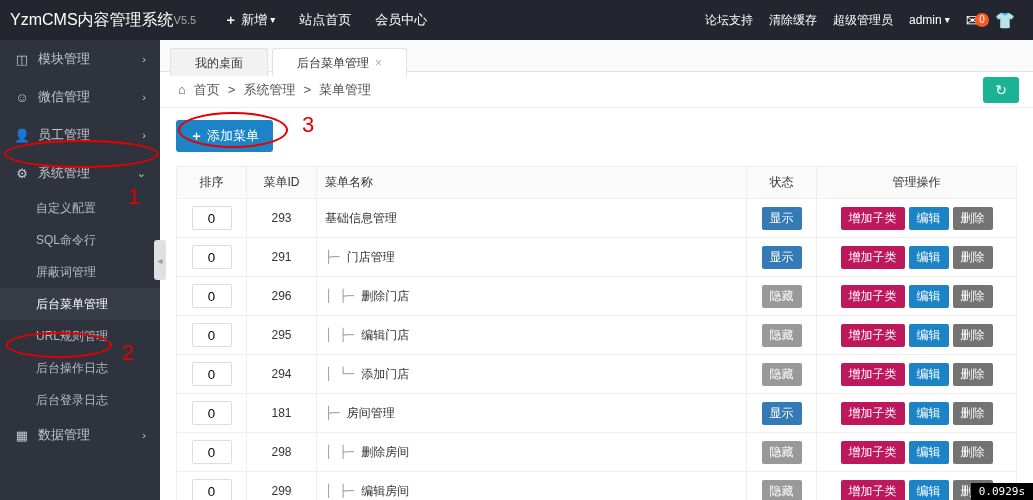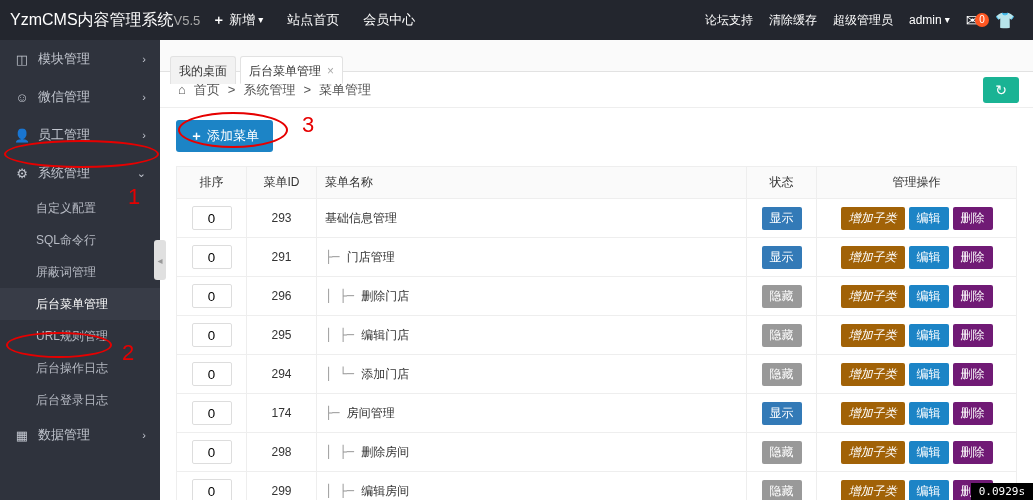--- a/index.html
+++ b/index.html
@@ -1,21 +1,21 @@
 <!DOCTYPE html>
 <html><head>
 <meta charset="utf-8">
 <style>
 * { margin: 0; padding: 0; box-sizing: border-box; }
 body { font-family: "Microsoft YaHei", "PingFang SC", sans-serif; font-size: 13px; background: #f5f5f5; color: #333; width: 1033px; height: 500px; overflow: hidden; position: relative; }
 
 
 .topbar { background: #23262e; color: #fff; height: 40px; display: flex; align-items: center; padding: 0 10px; }
 .brand { font-size: 16px; font-weight: 500; }
-.version { font-size: 13px; color: #aaa; }
+.version { font-size: 11px; color: #aaa; margin-right: 16px; }
 .top-btn { color: #fff; padding: 0 12px; height: 40px; line-height: 40px; display: inline-flex; align-items: center; cursor: pointer; }
 .top-btn .plus { font-weight: bold; margin-right: 4px; }
 .spacer { flex: 1; }
 .top-right { display: flex; align-items: center; margin-left: 15px; }
 .top-link { color: #fff; padding: 0 8px; height: 40px; line-height: 40px; cursor: pointer; font-size: 12px; display: inline-flex; align-items: center; position: relative; }
 .top-icon { padding: 0 8px; font-size: 16px; cursor: pointer; position: relative; }
 .badge { position: absolute; top: 2px; right: -2px; background: #ff5722; color: #fff; border-radius: 8px; min-width: 14px; height: 14px; font-size: 10px; line-height: 14px; text-align: center; padding: 0 3px; }
 .caret-down::after { content: "▾"; font-size: 10px; margin-left: 3px; }
 
 
@@ -25,21 +25,21 @@
 .side-item .chev { margin-left: auto; font-size: 11px; }
 .side-sub { padding-left: 36px; height: 32px; line-height: 32px; cursor: pointer; font-size: 12px; color: #b6bac3; }
 .side-sub.active { background: #383c47; color: #fff; }
 
 
 .content { position: absolute; left: 160px; top: 40px; right: 0; bottom: 0; background: #fff; display: flex; flex-direction: column; }
 .drag-handle { position: absolute; left: -6px; top: 200px; width: 12px; height: 40px; background: #e0e0e0; border-radius: 3px; cursor: col-resize; display: flex; align-items: center; justify-content: center; color: #999; font-size: 10px; }
 
 
 .tabs { height: 32px; display: flex; align-items: flex-end; padding: 0 10px; border-bottom: 1px solid #e2e2e2; background: #fafafa; }
-.tab { height: 28px; line-height: 28px; padding: 0 8px; border: 1px solid #e2e2e2; border-bottom: none; margin-right: 4px; border-radius: 3px 3px 0 0; font-size: 12px; background: #f2f2f2; cursor: pointer; position: relative; top: 13px; }
+.tab { height: 28px; line-height: 28px; padding: 0 24px; border: 1px solid #e2e2e2; border-bottom: none; margin-right: 4px; border-radius: 3px 3px 0 0; font-size: 12px; background: #f2f2f2; cursor: pointer; position: relative; top: 5px; }
 .tab.active { background: #fff; border-bottom: 1px solid #fff; }
 .tab .close { margin-left: 6px; color: #aaa; cursor: pointer; }
 
 
 .crumb { height: 36px; display: flex; align-items: center; padding: 0 14px; border-bottom: 1px solid #eee; font-size: 13px; color: #555; }
 .crumb span { margin: 0 4px; }
 .crumb .home-ico { margin-right: 4px; }
 .refresh-btn { margin-left: auto; width: 36px; height: 26px; background: #1ab394; color: #fff; border-radius: 3px; display: flex; align-items: center; justify-content: center; cursor: pointer; font-size: 14px; }
 
 
@@ -51,23 +51,23 @@
 table { width: 100%; border-collapse: collapse; margin-top: 14px; }
 th, td { border: 1px solid #eee; padding: 7px 8px; text-align: left; font-size: 12px; }
 th { background: #fafafa; font-weight: 500; text-align: left; }
 td.center, th.center { text-align: center; }
 .sort-input { width: 40px; height: 24px; text-align: center; border: 1px solid #ddd; border-radius: 2px; }
 .tree-prefix { color: #999; font-family: monospace; }
 .tag { display: inline-block; padding: 3px 8px; border-radius: 2px; color: #fff; font-size: 12px; cursor: pointer; }
 .tag-show { background: #337ab7; }
 .tag-hide { background: #999; }
 .op-btn { display: inline-block; padding: 3px 8px; border-radius: 2px; color: #fff; font-size: 12px; cursor: pointer; margin: 0 2px; }
-.op-add { background: #a16207; font-style: italic; }
+.op-add { background: #be185d; }
 .op-edit { background: #1c84c6; }
-.op-del { background: #701a75; }
+.op-del { background: #737373; }
 
 
 .anno { position: absolute; pointer-events: none; z-index: 500; }
 .anno-label { color: #e60000; font-size: 22px; font-weight: 400; font-family: Arial, sans-serif; }
 .anno-oval { border: 2px solid #e60000; border-radius: 50%; }
 
 
 .timer { position: absolute; right: 0; bottom: 0; background: #000; color: #fff; font-size: 11px; padding: 2px 8px; font-family: monospace; margin-top: 7px; }
 </style>
 </head>
@@ -195,21 +195,21 @@
           </tr>
           <tr>
             <td class="center"><input class="sort-input" value="0" style=""></td>
             <td class="center">294</td>
             <td><span class="tree-prefix">│   └─ </span><span>添加门店</span></td>
             <td class="center"><span class="tag tag-hide">隐藏</span></td>
             <td class="center"><span class="op-btn op-add">增加子类</span><span class="op-btn op-edit">编辑</span><span class="op-btn op-del">删除</span></td>
           </tr>
           <tr>
             <td class="center"><input class="sort-input" value="0" style=""></td>
-            <td class="center">174</td>
+            <td class="center">181</td>
             <td><span class="tree-prefix">├─ </span><span>房间管理</span></td>
             <td class="center"><span class="tag tag-show">显示</span></td>
             <td class="center"><span class="op-btn op-add">增加子类</span><span class="op-btn op-edit">编辑</span><span class="op-btn op-del">删除</span></td>
           </tr>
           <tr>
             <td class="center"><input class="sort-input" value="0" style=""></td>
             <td class="center">298</td>
             <td><span class="tree-prefix">│   ├─ </span><span>删除房间</span></td>
             <td class="center"><span class="tag tag-hide">隐藏</span></td>
             <td class="center"><span class="op-btn op-add">增加子类</span><span class="op-btn op-edit">编辑</span><span class="op-btn op-del">删除</span></td>

